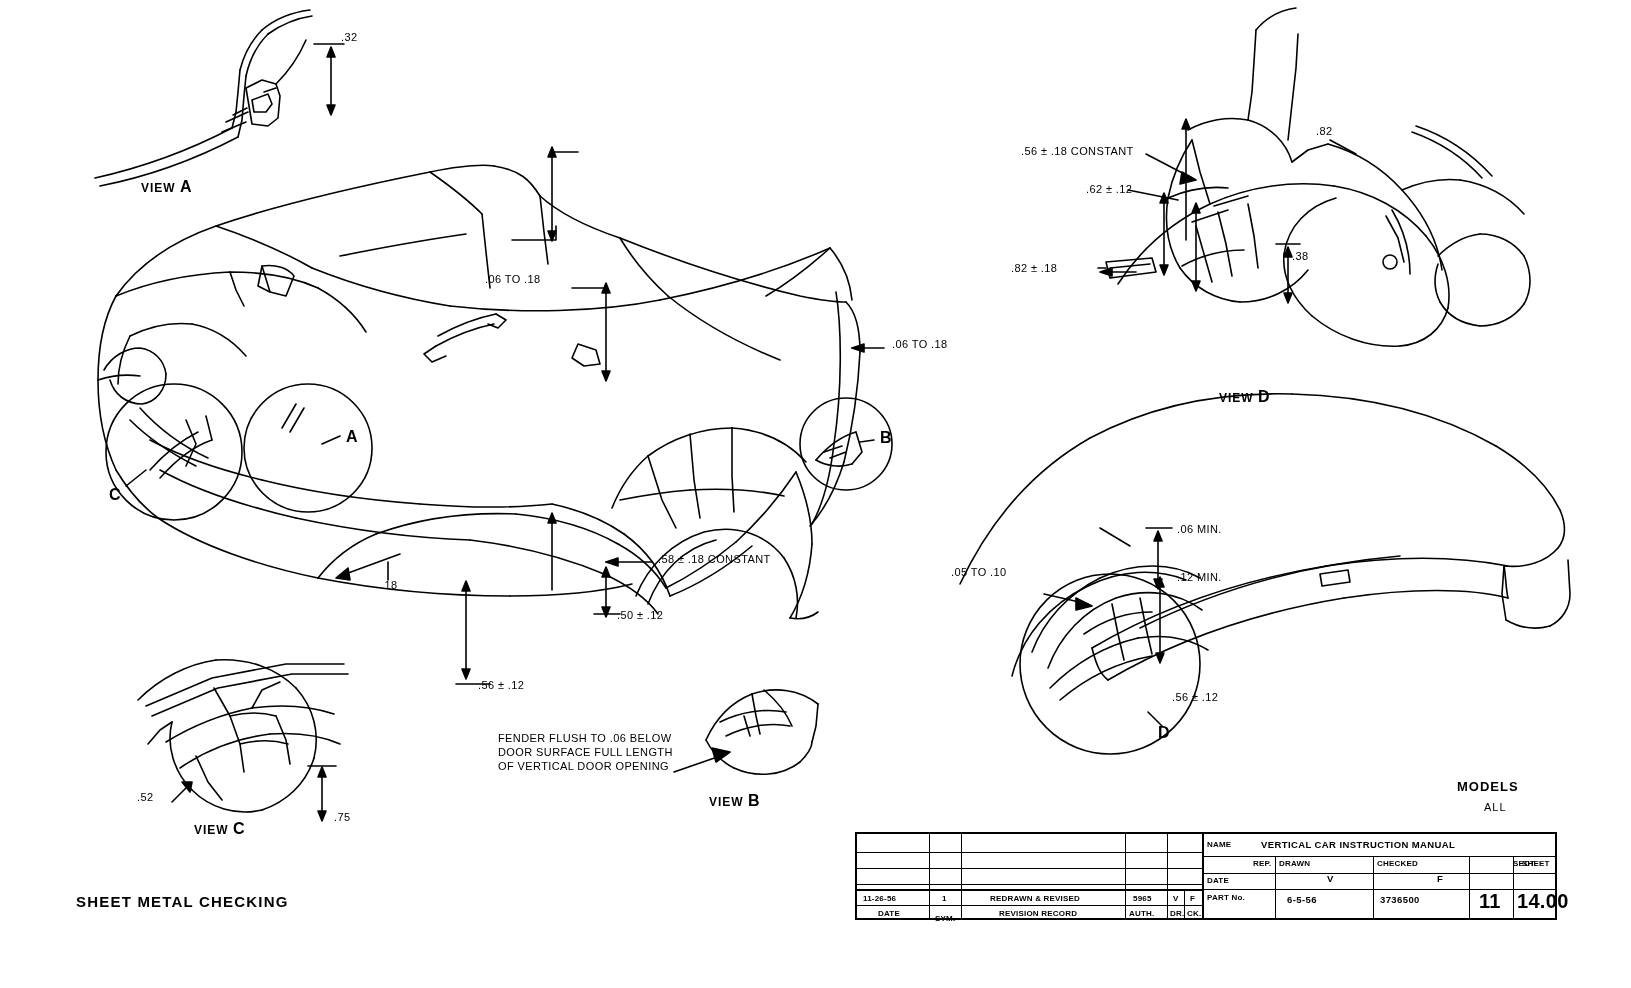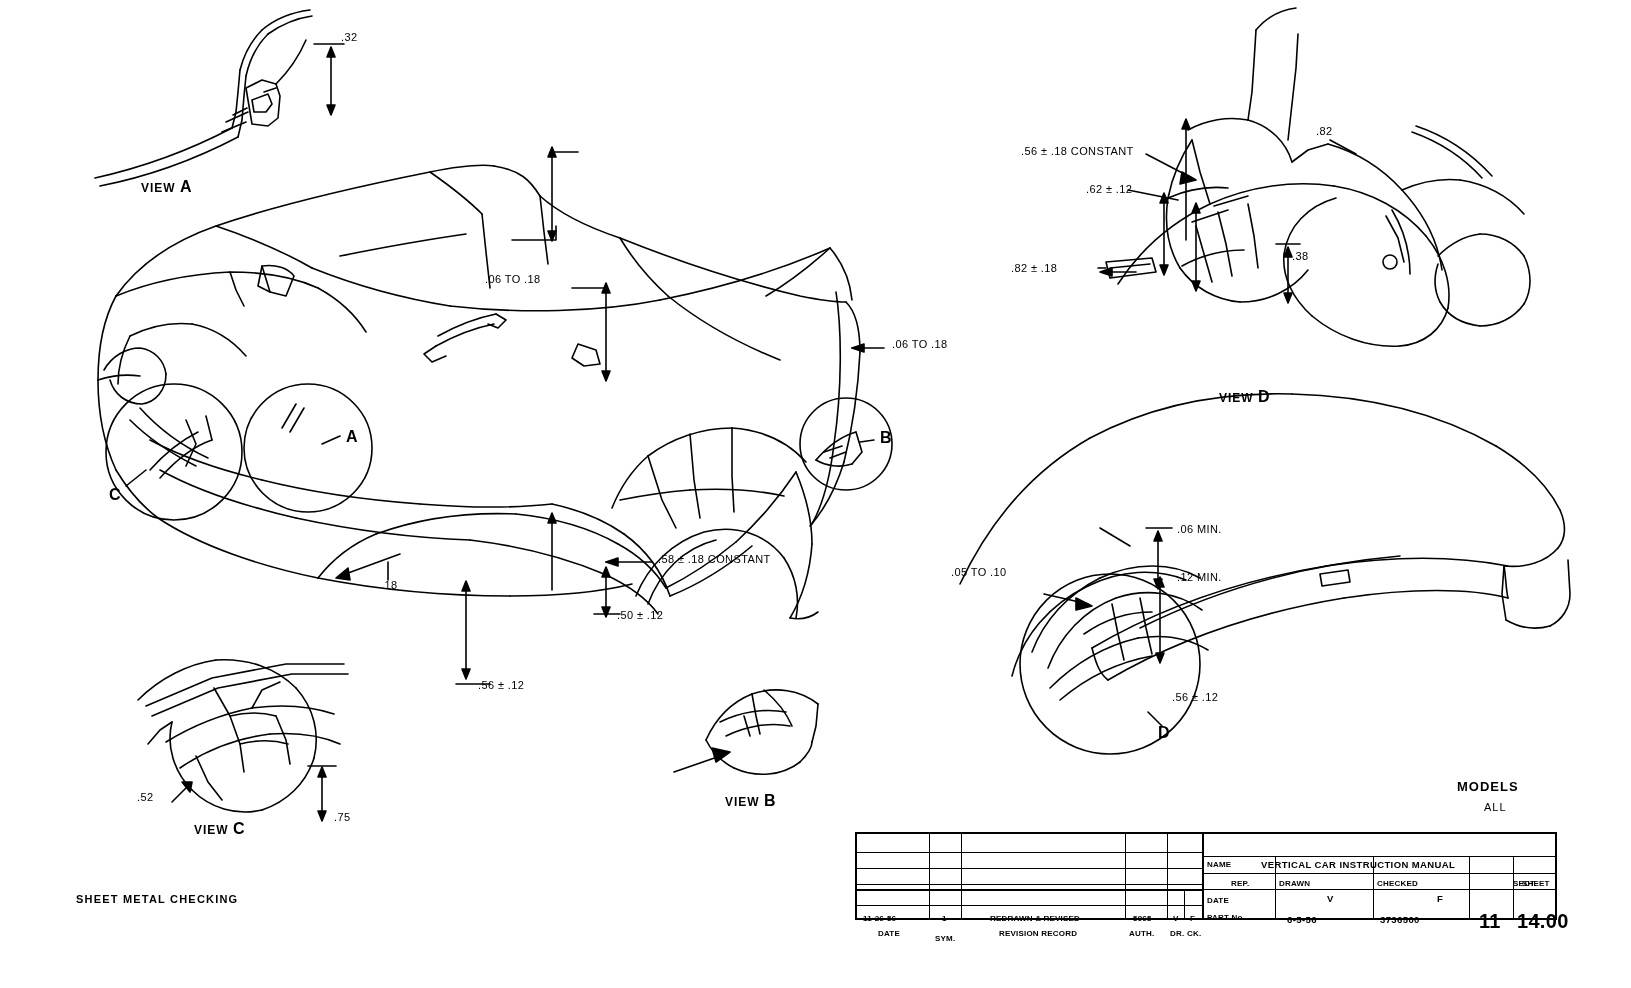--- a/index.html
+++ b/index.html
@@ -28,21 +28,21 @@
   .lbl {
     position: absolute;
     font-family: "Liberation Sans", sans-serif;
     font-size: 11px;
     letter-spacing: 0.4px;
     color: #000;
     white-space: pre;
     line-height: 1.28;
   }
   .lbl.big {
-    font-size: 11px;
+    font-size: 15px;
     font-weight: bold;
     letter-spacing: 1.2px;
   }
   .lbl.viewlbl {
     font-size: 12px;
     font-weight: bold;
     letter-spacing: 1px;
   }
   .lbl.viewlbl .vletter {
     font-size: 16px;
@@ -74,21 +74,20 @@
   }
   #titleblock .cellline {
     position: absolute;
     background: #000;
   }
   #titleblock .tcell {
     position: absolute;
     font-family: "Liberation Sans", sans-serif;
     white-space: pre;
     color: #000;
-    margin-top: 20px;
   }
   .t-small { font-size: 8px; letter-spacing: 0.2px; }
   .t-mid { font-size: 9.5px; letter-spacing: 0.4px; }
   .t-bold { font-weight: bold; }
   .t-sect { font-size: 20px; font-weight: bold; }
   .t-sheet { font-size: 20px; font-weight: bold; }
 </style>
 </head>
 <body>
 
@@ -450,22 +449,25 @@
   <div class="lbl circletag" style="left:1158px; top:723px;">D</div>
 
   <div class="lbl" style="left:658px; top:552px;">.58 ± .18 CONSTANT</div>
 
   <div class="lbl" style="left:381px; top:578px;">.18</div>
 
   <div class="lbl" style="left:617px; top:608px;">.50 ± .12</div>
 
   <div class="lbl" style="left:478px; top:678px;">.56 ± .12</div>
 
-
-  <div class="lbl viewlbl" style="left:709px; top:791px;margin-left:16px;"><span>VIEW</span> <span class="vletter">B</span></div>
+  <div class="lbl" style="left:498px; top:731px;">FENDER FLUSH TO .06 BELOW
+DOOR SURFACE FULL LENGTH
+OF VERTICAL DOOR OPENING</div>
+
+  <div class="lbl viewlbl" style="left:709px; top:791px;"><span>VIEW</span> <span class="vletter">B</span></div>
 
   <div class="lbl" style="left:137px; top:790px;">.52</div>
   <div class="lbl" style="left:334px; top:810px;">.75</div>
 
   <div class="lbl viewlbl" style="left:194px; top:819px;"><span>VIEW</span> <span class="vletter">C</span></div>
 
   <div class="lbl" style="left:1021px; top:144px;">.56 ± .18 CONSTANT</div>
   <div class="lbl" style="left:1086px; top:182px;">.62 ± .12</div>
   <div class="lbl" style="left:1011px; top:261px;">.82 ± .18</div>
   <div class="lbl" style="left:1316px; top:124px;">.82</div>
@@ -516,21 +518,21 @@
     <div class="tcell t-small t-bold" style="left:21px; top:75px;">DATE</div>
     <div class="tcell t-small t-bold" style="left:78px; top:80px;">SYM.</div>
     <div class="tcell t-small t-bold" style="left:142px; top:75px;">REVISION RECORD</div>
     <div class="tcell t-small t-bold" style="left:272px; top:75px;">AUTH.</div>
     <div class="tcell t-small t-bold" style="left:313px; top:75px;">DR.</div>
     <div class="tcell t-small t-bold" style="left:330px; top:75px;">CK.</div>
 
     <div class="tcell t-small t-bold" style="left:350px; top:6px;">NAME</div>
     <div class="tcell t-mid t-bold" style="left:404px; top:5px;">VERTICAL CAR INSTRUCTION MANUAL</div>
 
-    <div class="tcell t-small t-bold" style="left:334px; top:25px;padding-left:40px;">REP.</div>
+    <div class="tcell t-small t-bold" style="left:356px; top:25px;padding-left:40px;">REP.</div>
     <div class="tcell t-small t-bold" style="left:422px; top:25px;">DRAWN</div>
     <div class="tcell t-small t-bold" style="left:520px; top:25px;">CHECKED</div>
     <div class="tcell t-small t-bold" style="left:620px; top:25px;padding-left:36px;">SECT.</div>
     <div class="tcell t-small t-bold" style="left:665px; top:25px;">SHEET</div>
 
     <div class="tcell t-mid t-bold" style="left:470px; top:39px;">V</div>
     <div class="tcell t-mid t-bold" style="left:580px; top:39px;">F</div>
 
     <div class="tcell t-small t-bold" style="left:350px; top:42px;">DATE</div>
     <div class="tcell t-small t-bold" style="left:350px; top:59px;">PART No.</div>

